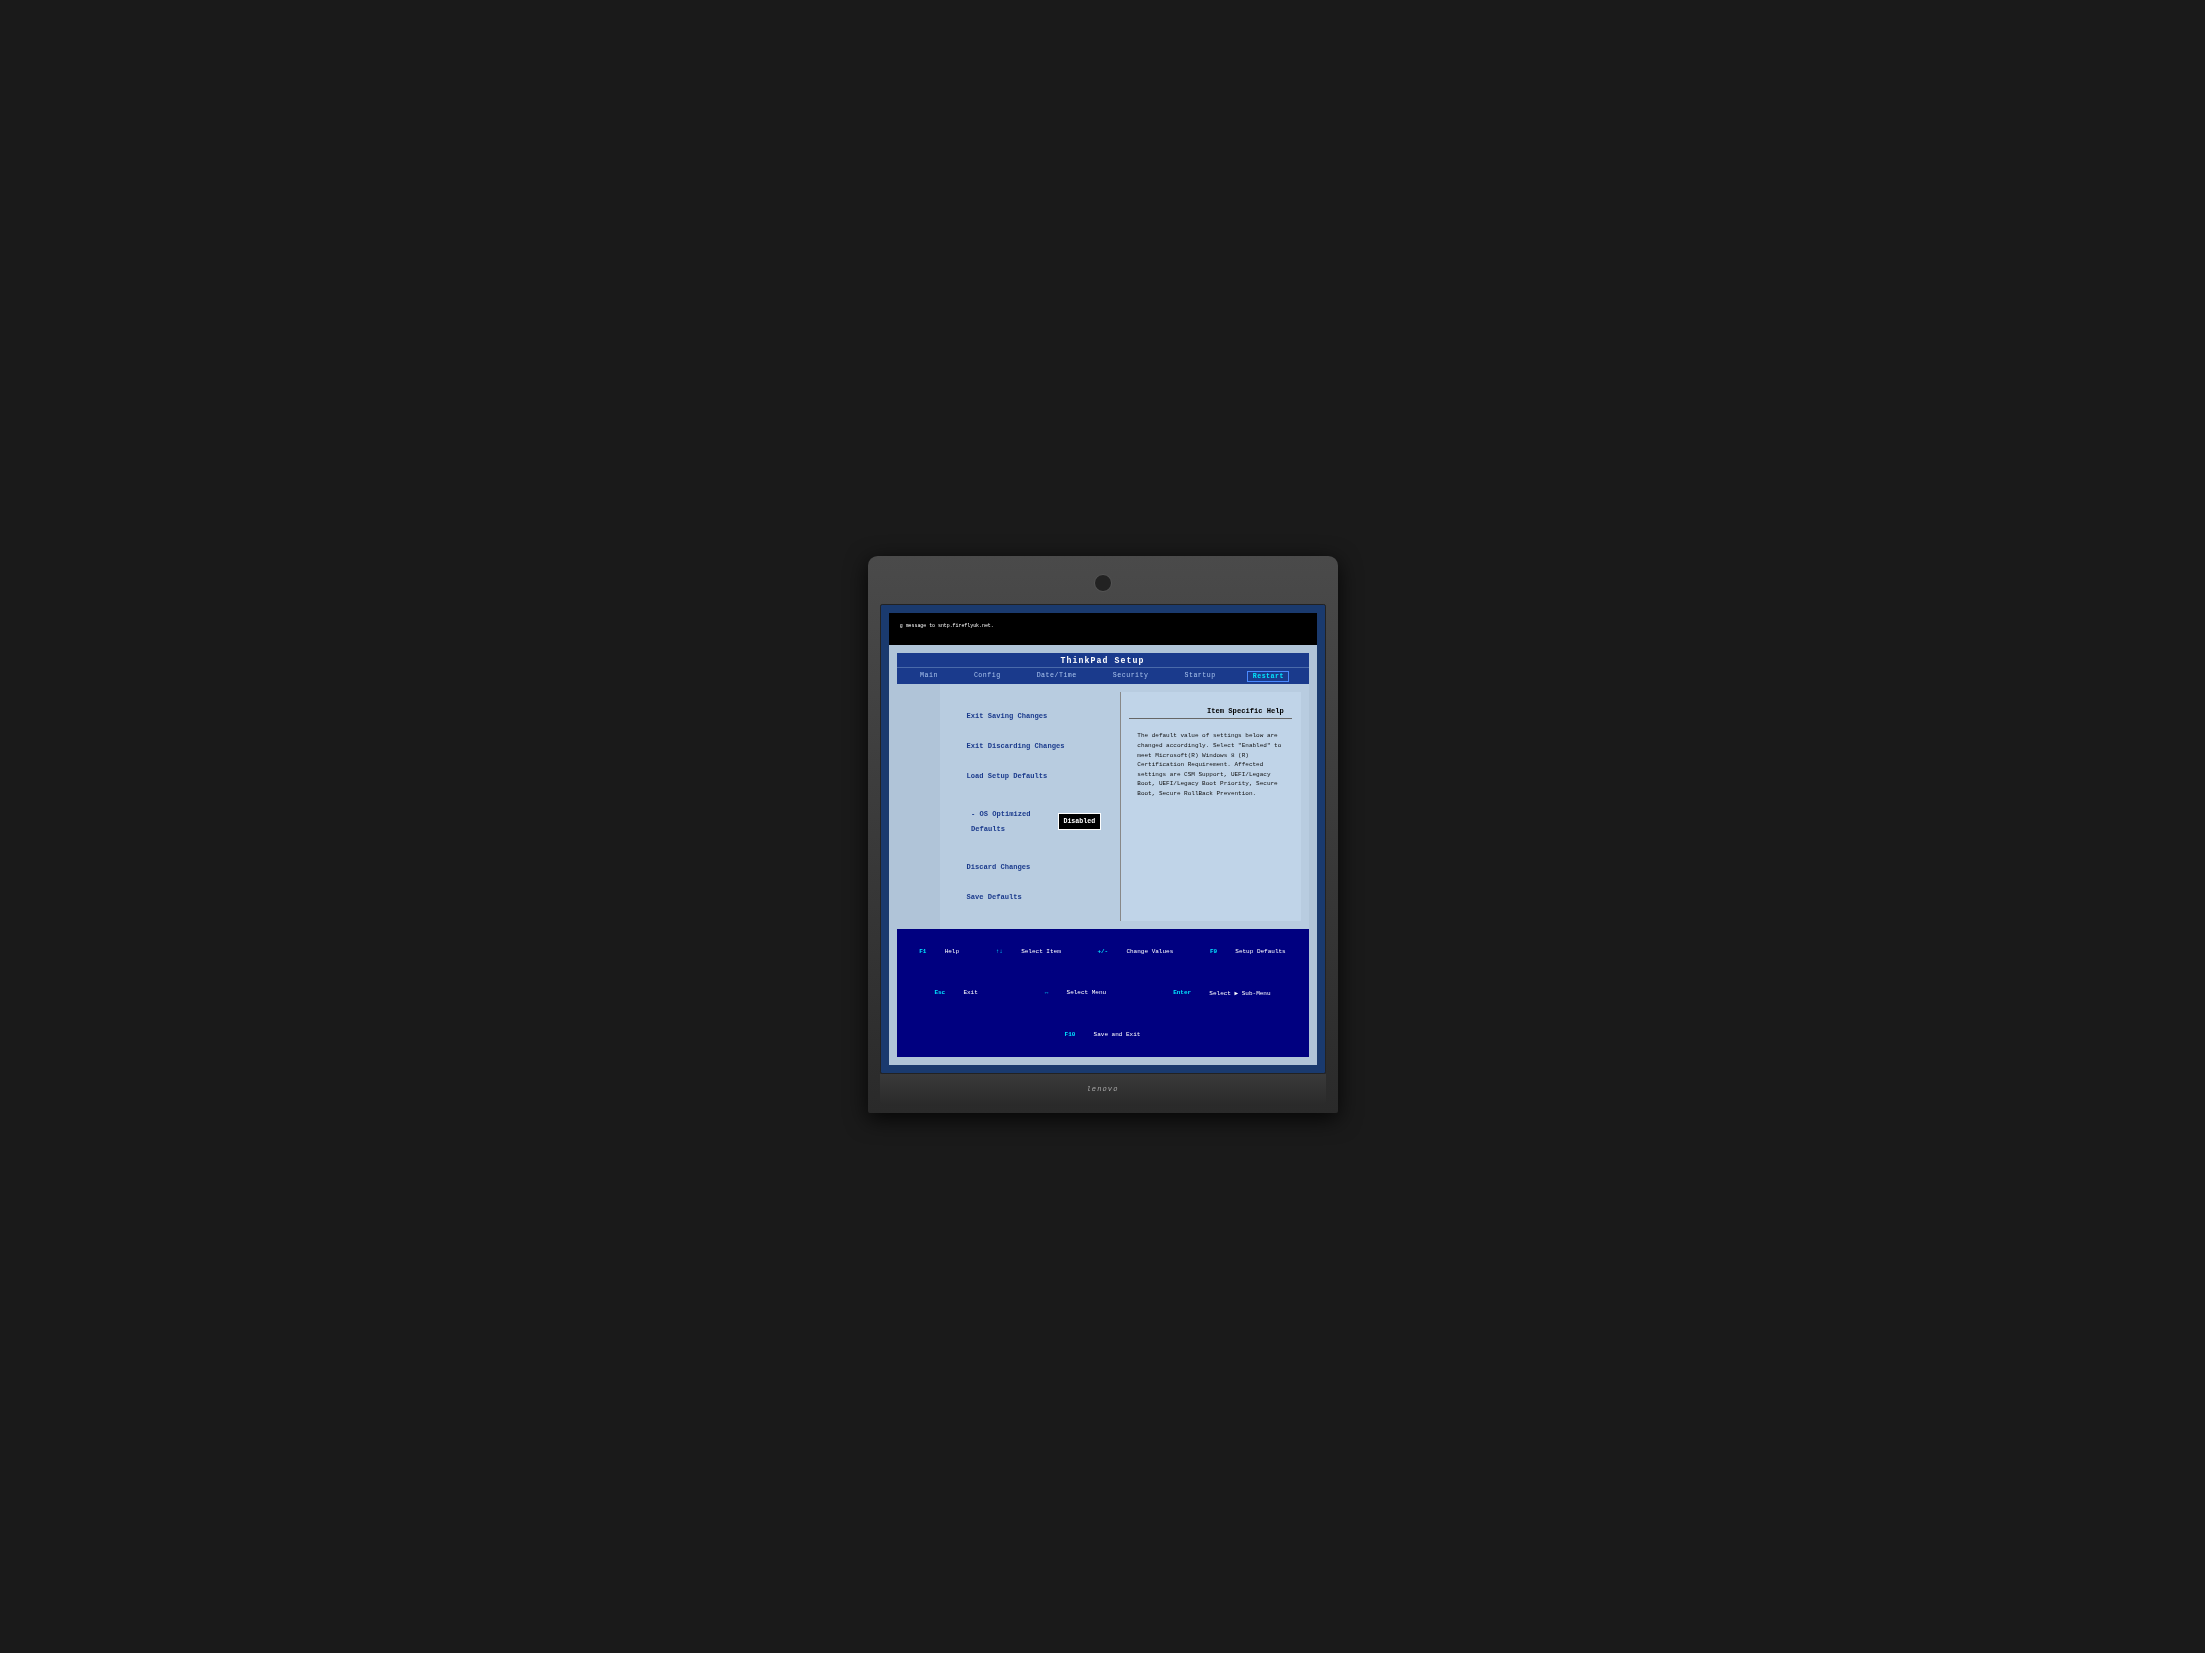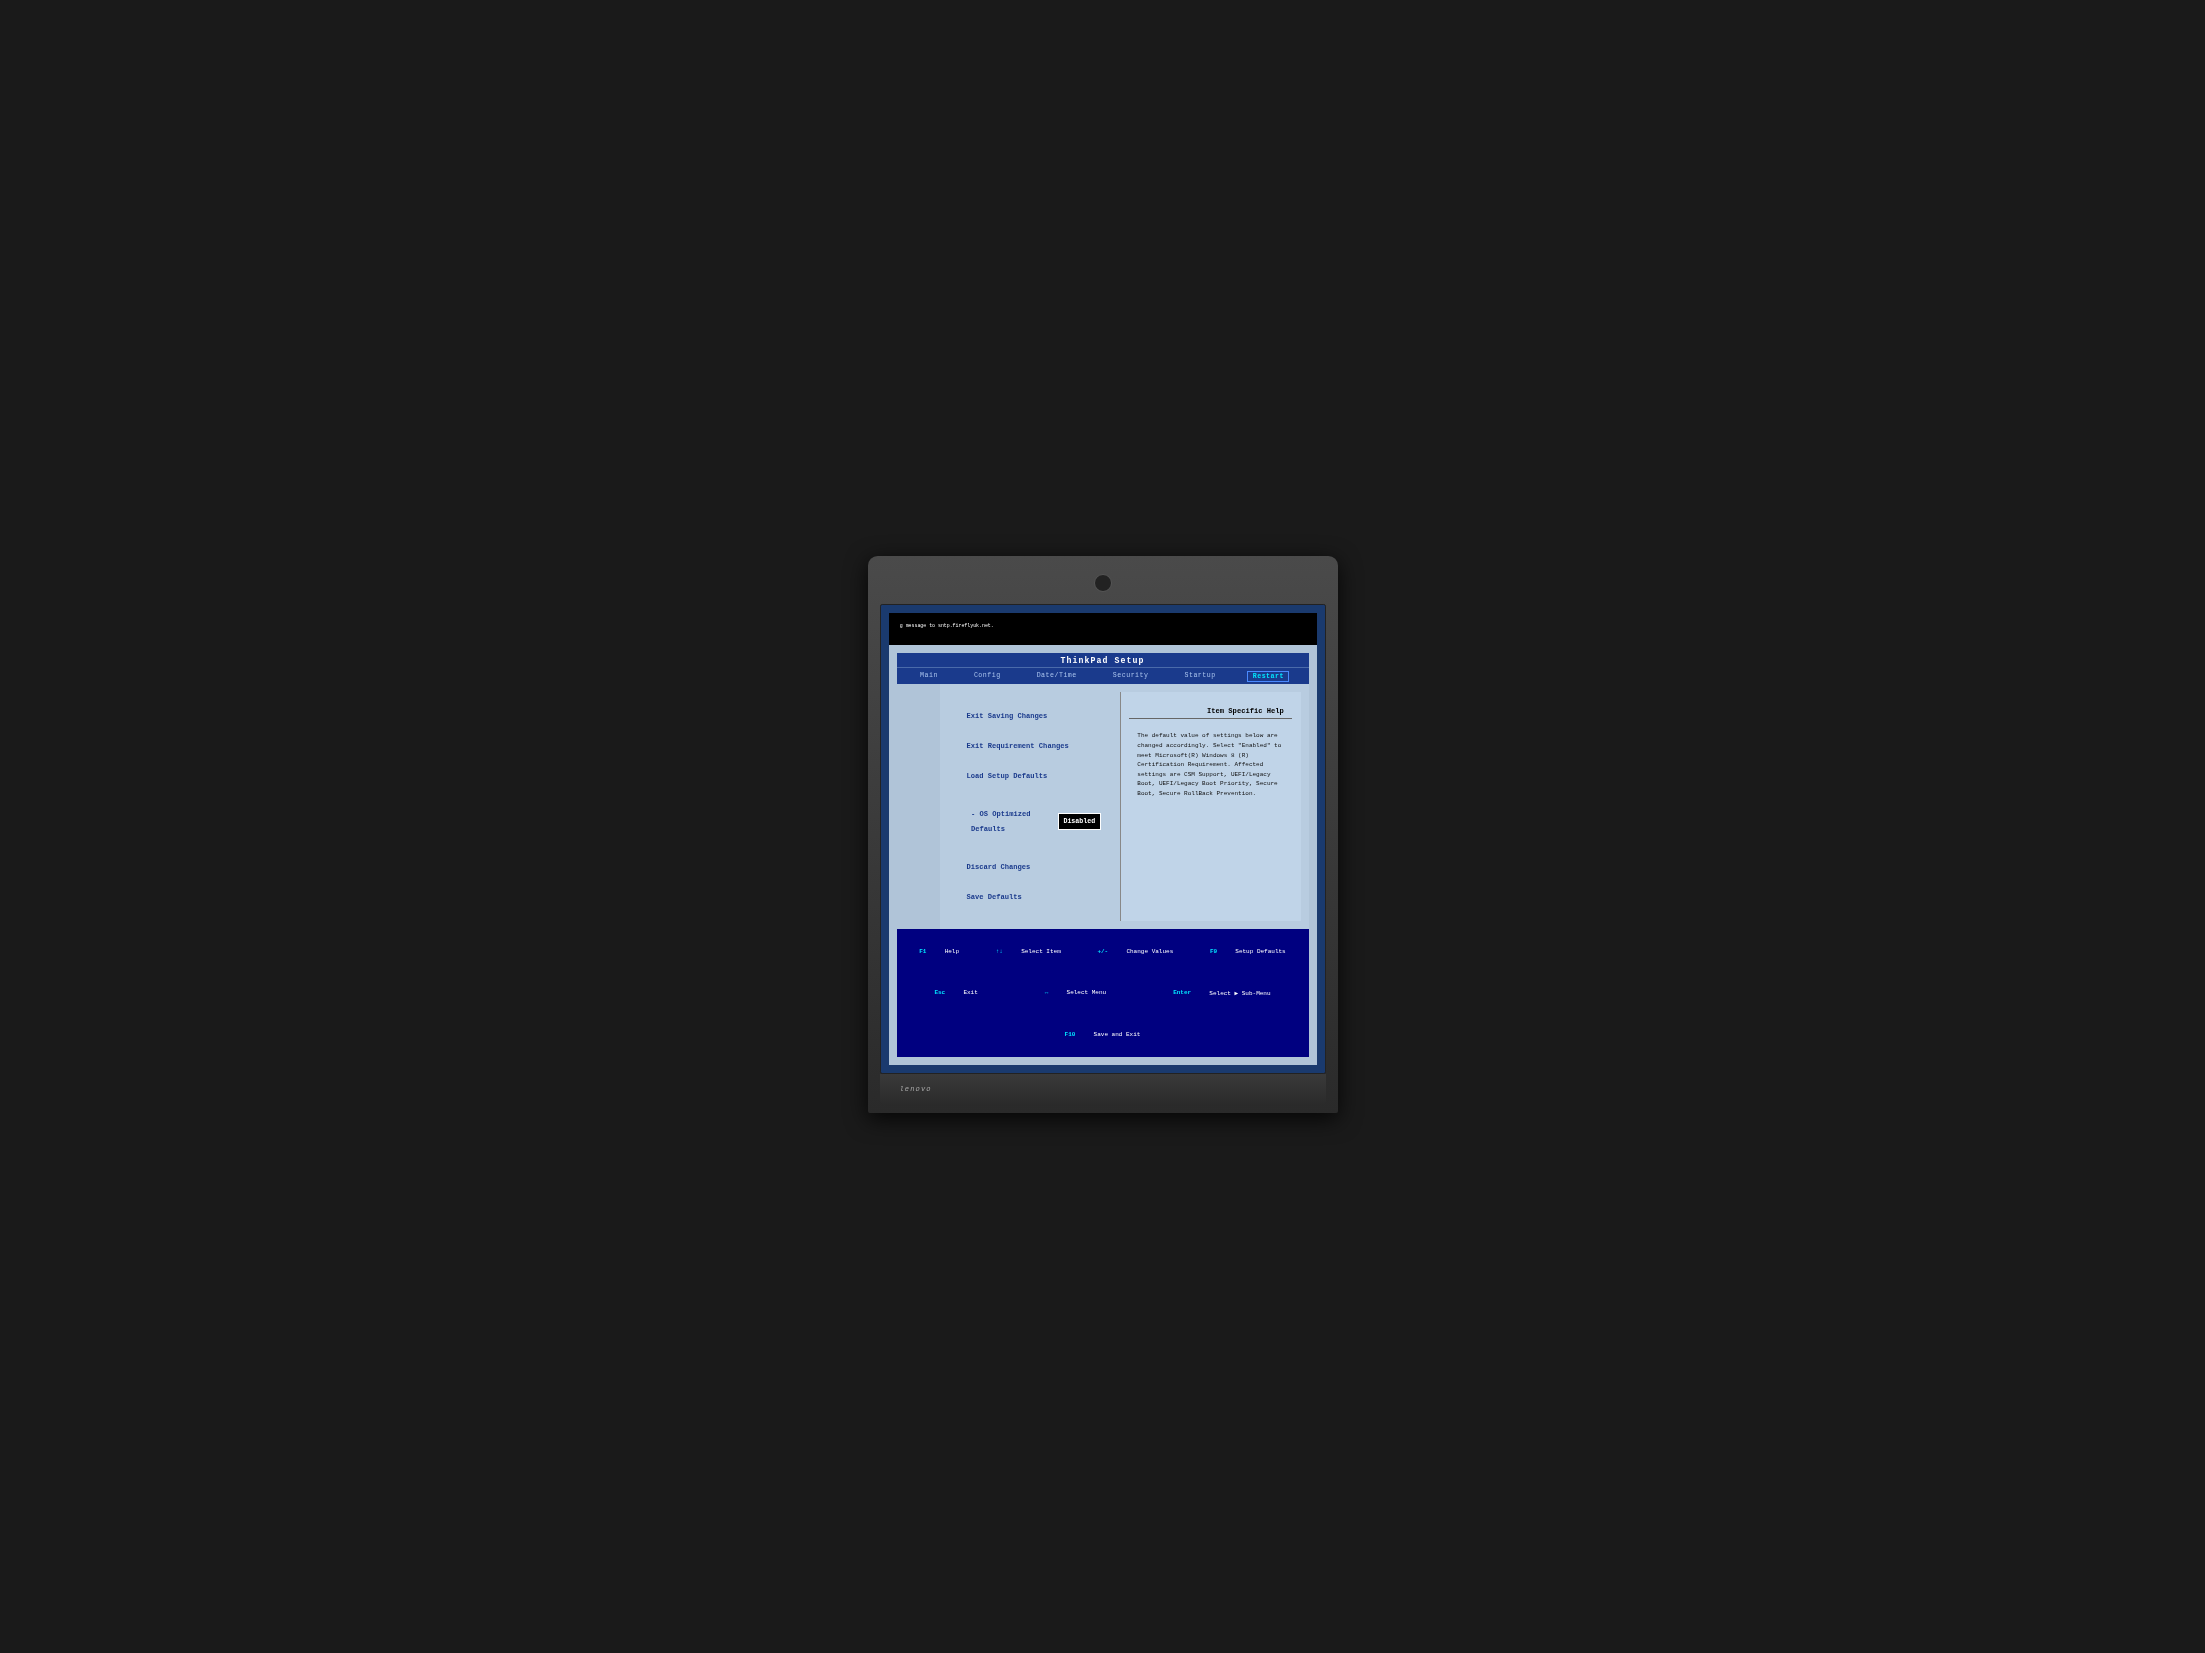--- a/index.html
+++ b/index.html
@@ -183,21 +183,21 @@
       color: #fff;
       font-weight: normal;
     }
 
     
     .laptop-bottom {
       background: linear-gradient(180deg, #3a3a3a, #2a2a2a);
       border-radius: 0 0 6.6px 6.6px;
       padding: 3.3px 12px 5.5px 12px;
       display: flex;
-      justify-content: flex-start;
+      justify-content: center;
       align-items: center;
     }
 
     .lenovo-logo {
       color: #aaa;
       font-size: 7.1px;
       font-style: italic;
       letter-spacing: 1.1px;
     }
   </style>
@@ -229,21 +229,21 @@
         <span class="bios-tab">Date/Time</span>
         <span class="bios-tab">Security</span>
         <span class="bios-tab">Startup</span>
         <span class="bios-tab active">Restart</span>
       </div>
 
       <div class="bios-content">
 
         <div class="bios-left">
           <div class="menu-item">Exit Saving Changes</div>
-          <div class="menu-item">Exit Requirement Changes</div>
+          <div class="menu-item">Exit Discarding Changes</div>
           <div class="menu-item">Load Setup Defaults</div>
           <div class="menu-item sub">
             <span> - OS Optimized Defaults</span>
             <span class="disabled-badge">Disabled</span>
           </div>
           <div class="menu-item">Discard Changes</div>
           <div class="menu-item">Save Defaults</div>
         </div>
 
         <div class="bios-right">

